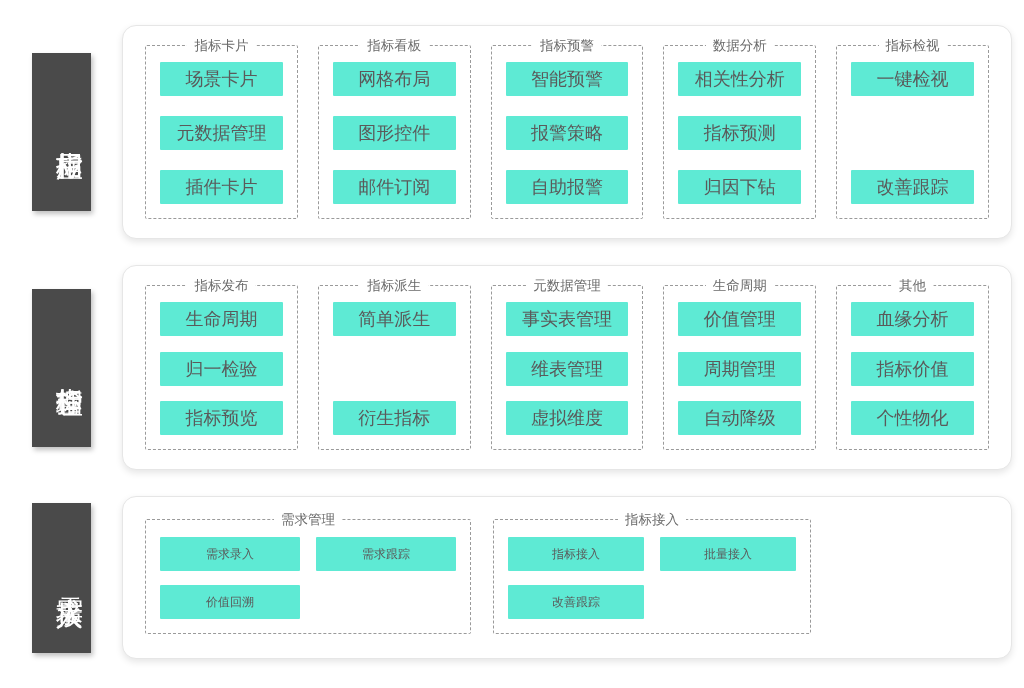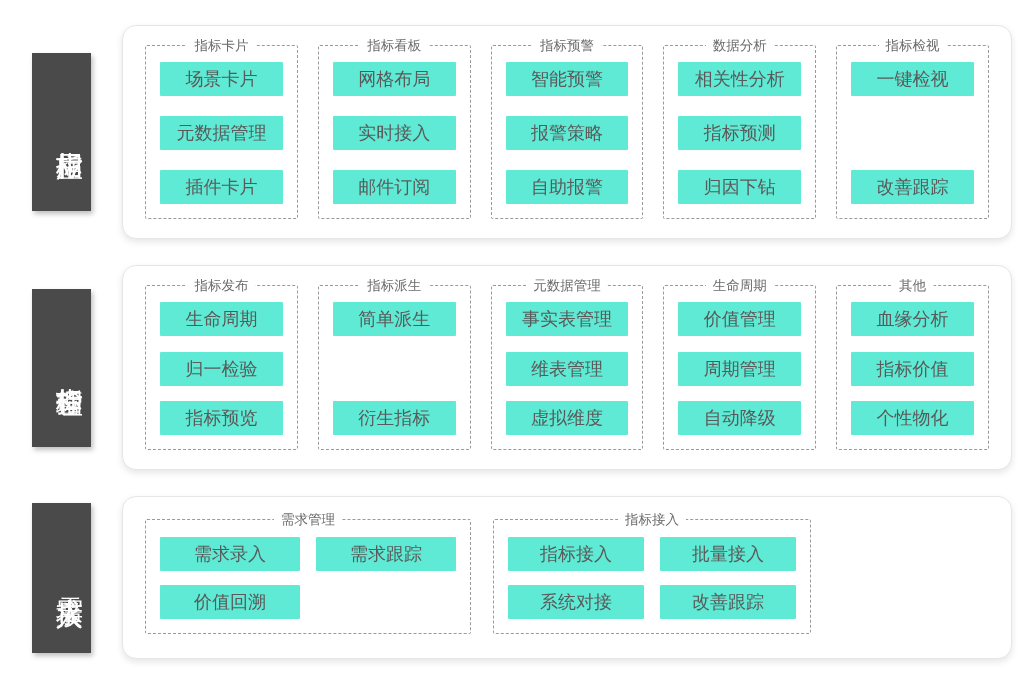--- a/index.html
+++ b/index.html
@@ -125,21 +125,21 @@
     background: #5eead4;
     color: #5a5a5a;
     text-align: center;
     font-size: 18px;
     line-height: 34px;
     height: 34px;
     border-radius: 1px;
     white-space: nowrap;
     overflow: hidden;
   }
-  .row-3 .pill { font-size: 18px; }
+  .row-3 .pill { font-size: 12px; }
 
   
   .row-3 .card { gap: 22px; padding: 22px 35px 24px 22px; }
   .row-3 .group.g-demand { flex: 0 0 326px; }
   .row-3 .group.g-access { flex: 0 0 318px; }
   .row-3 .card .spacer { flex: 1 1 auto; }
 </style>
 </head>
 <body>
 
@@ -157,21 +157,21 @@
           <div class="pill">场景卡片</div>
           <div class="pill">元数据管理</div>
           <div class="pill">插件卡片</div>
         </div>
       </div>
 
       <div class="group col1">
         <div class="group-title">指标看板</div>
         <div class="items">
           <div class="pill">网格布局</div>
-          <div class="pill">实时接入</div>
+          <div class="pill">图形控件</div>
           <div class="pill">邮件订阅</div>
         </div>
       </div>
 
       <div class="group col1">
         <div class="group-title">指标预警</div>
         <div class="items">
           <div class="pill">智能预警</div>
           <div class="pill">报警策略</div>
           <div class="pill">自助报警</div>
@@ -264,21 +264,20 @@
           <div class="pill">需求跟踪</div>
           <div class="pill">价值回溯</div>
         </div>
       </div>
 
       <div class="group col2 g-access">
         <div class="group-title">指标接入</div>
         <div class="items">
           <div class="pill">指标接入</div>
           <div class="pill">批量接入</div>
-          <div class="pill">系统对接</div>
           <div class="pill">改善跟踪</div>
         </div>
       </div>
 
       <div class="spacer"></div>
 
     </div>
   </div>
 
 </div>

